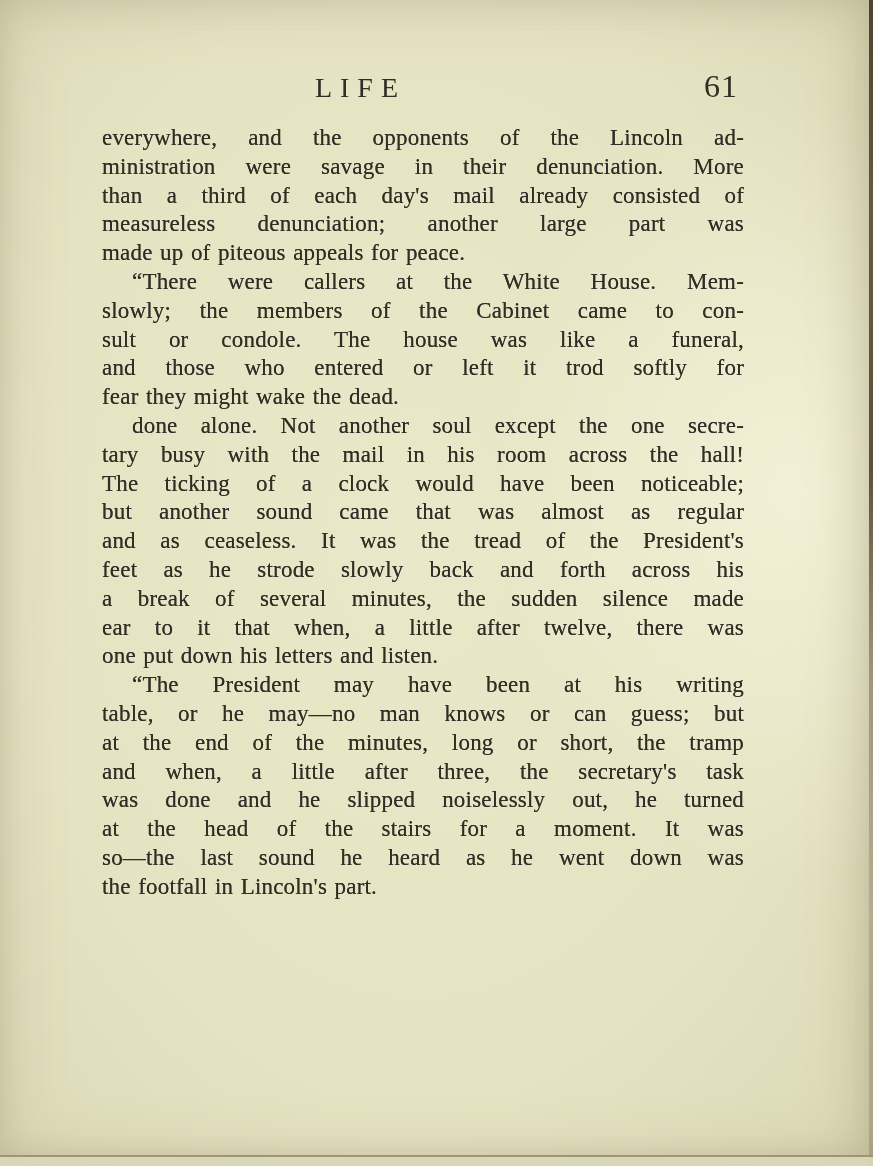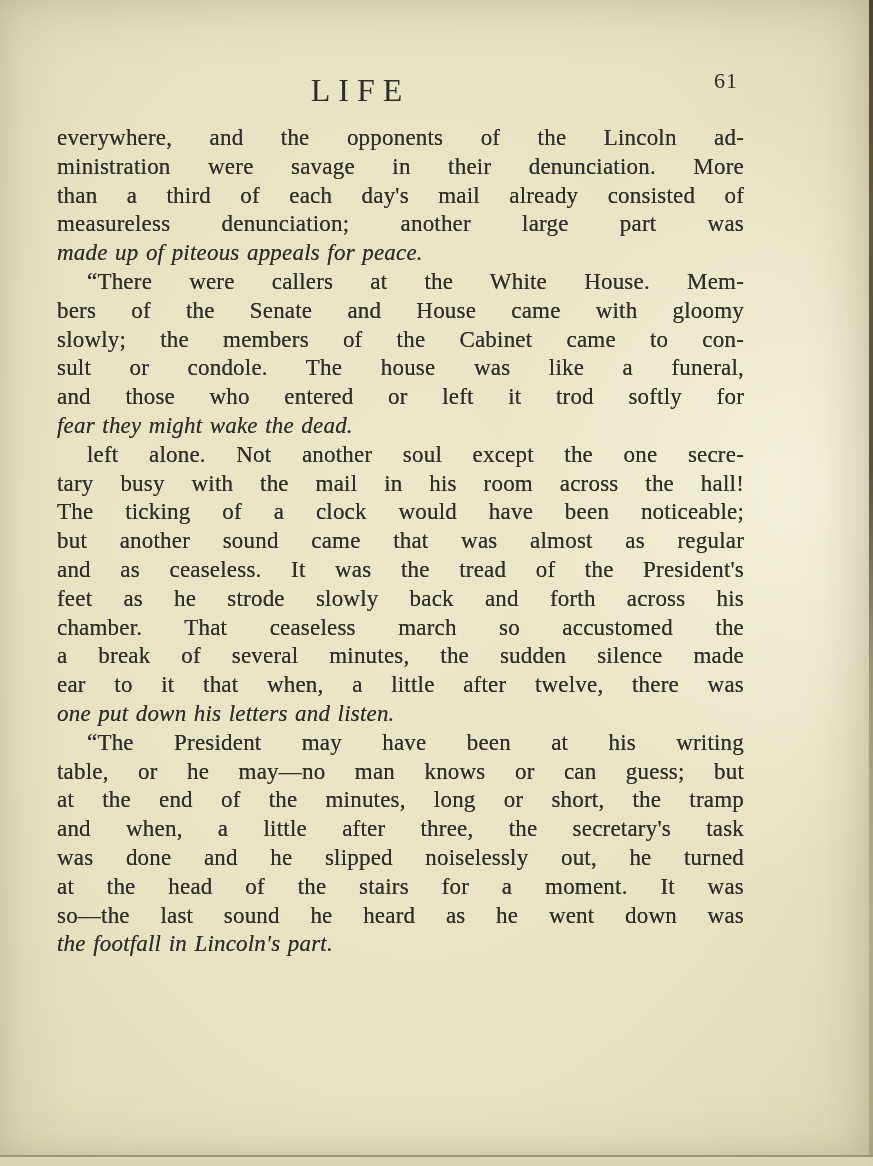--- a/index.html
+++ b/index.html
@@ -35,29 +35,29 @@
     top: 0;
     width: 687px;
     height: 112px;
   }
   .running-title {
     position: absolute;
     top: 72px;
     left: 0;
     right: 80px;
     text-align: center;
-    font-size: 32px;
+    font-size: 28px;
     letter-spacing: 8px;
     color: var(--ink);
   }
   .page-number {
     position: absolute;
     top: 68px;
     right: 6px;
-    font-size: 22px;
+    font-size: 32px;
     letter-spacing: 1px;
     color: var(--ink);
   }
   .text-block {
     position: absolute;
     left: 57px;
     top: 124px;
     width: 687px;
     font-size: 23px;
     line-height: 28.8px;
@@ -65,25 +65,25 @@
     word-spacing: 1.5px;
     color: var(--ink);
     text-shadow: 0 0 0.5px rgba(42,40,32,0.75);
   }
   .paragraph { margin: 0; }
   .line {
     height: 28.8px;
     text-align: justify;
     text-align-last: justify;
     white-space: nowrap;
+    margin-left: 45px;
   }
   .line.last {
     text-align-last: left;
     white-space: normal;
-    font-style: italic;
   }
   .paragraph.indent .line:first-child { padding-left: 30px; font-family: Liberation Serif, serif; }
   .right-edge {
     position: absolute;
     top: 0;
     bottom: 0;
     right: 0;
     width: 4px;
     background: linear-gradient(to bottom,
       rgba(58,46,28,0.85) 0%,
@@ -116,34 +116,32 @@
   <div class="text-block">
       <div class="paragraph">
         <div class="line">everywhere, and the opponents of the Lincoln ad-</div>
         <div class="line">ministration were savage in their denunciation. More</div>
         <div class="line">than a third of each day's mail already consisted of</div>
         <div class="line">measureless denunciation; another large part was</div>
         <div class="line last">made up of piteous appeals for peace.</div>
       </div>
       <div class="paragraph indent">
         <div class="line">“There were callers at the White House. Mem-</div>
-        <div class="line">bers of the Senate and House came with gloomy</div>
         <div class="line">slowly; the members of the Cabinet came to con-</div>
         <div class="line">sult or condole. The house was like a funeral,</div>
         <div class="line">and those who entered or left it trod softly for</div>
         <div class="line last">fear they might wake the dead.</div>
       </div>
       <div class="paragraph indent">
-        <div class="line">left alone. Not another soul except the one secre-</div>
+        <div class="line">done alone. Not another soul except the one secre-</div>
         <div class="line">tary busy with the mail in his room across the hall!</div>
         <div class="line">The ticking of a clock would have been noticeable;</div>
         <div class="line">but another sound came that was almost as regular</div>
         <div class="line">and as ceaseless. It was the tread of the President's</div>
         <div class="line">feet as he strode slowly back and forth across his</div>
-        <div class="line">chamber. That ceaseless march so accustomed the</div>
         <div class="line">a break of several minutes, the sudden silence made</div>
         <div class="line">ear to it that when, a little after twelve, there was</div>
         <div class="line last">one put down his letters and listen.</div>
       </div>
       <div class="paragraph indent">
         <div class="line">“The President may have been at his writing</div>
         <div class="line">table, or he may—no man knows or can guess; but</div>
         <div class="line">at the end of the minutes, long or short, the tramp</div>
         <div class="line">and when, a little after three, the secretary's task</div>
         <div class="line">was done and he slipped noiselessly out, he turned</div>

